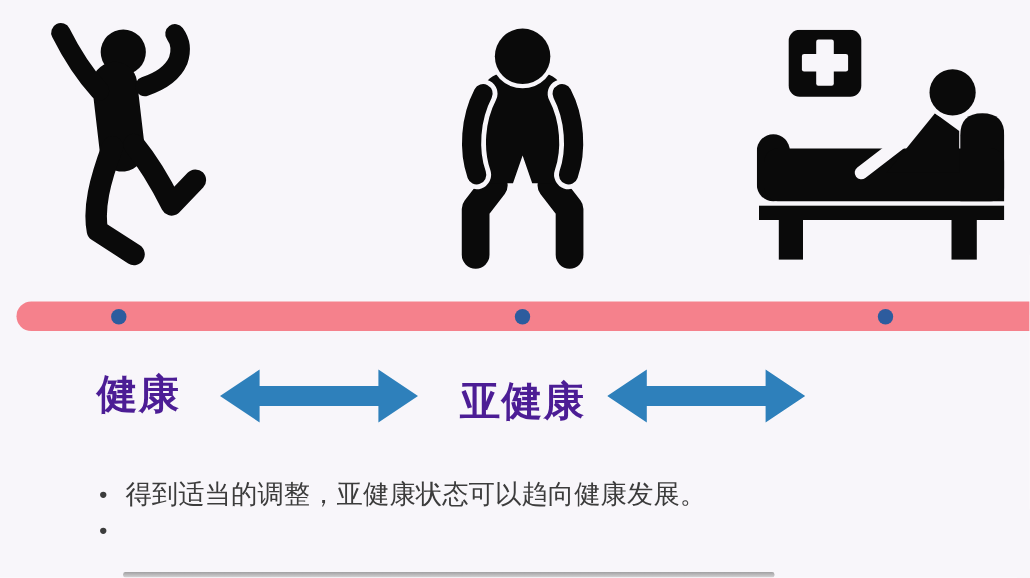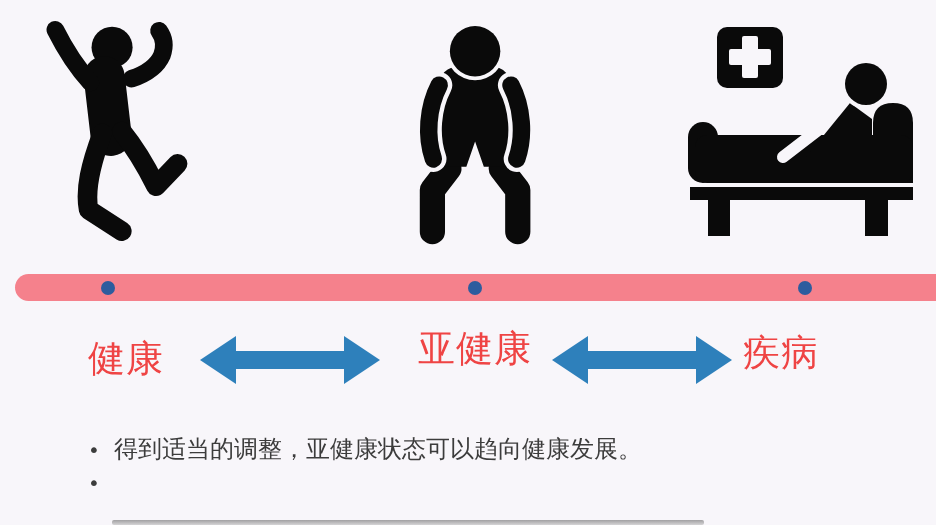--- a/index.html
+++ b/index.html
@@ -31,27 +31,27 @@
     background:#2d5c9e;
     top:281px;
   }
   .dot-1{left:101px;}
   .dot-2{left:468px;}
   .dot-3{left:798px;}
 
   .stage-label{
     position:absolute;
     font-size:37px;
-    font-weight:normal;
-    color:#ef4444;
+    font-weight:bold;
+    color:#4c1d95;
     letter-spacing:1px;
     white-space:nowrap;
   }
   .label-1{left:88px;top:334px;}
-  .label-2{left:418px;top:324px;}
+  .label-2{left:418px;top:340px;}
   .label-3{left:743px;top:328px;}
 
   .arrow-wrap{position:absolute;width:180px;height:56px;}
   .arrow-1{left:200px;top:332px;}
   .arrow-2{left:552px;top:332px;}
   .arrow-fill{fill:#2e80bb;}
 
   .notes{
     position:absolute;
     left:88px;top:433px;
@@ -123,21 +123,20 @@
     </svg>
   </div>
 
   <div class="timeline-bar"></div>
   <div class="timeline-dot dot-1"></div>
   <div class="timeline-dot dot-2"></div>
   <div class="timeline-dot dot-3"></div>
 
   <span class="stage-label label-1">健康</span>
   <span class="stage-label label-2">亚健康</span>
-  <span class="stage-label label-3">疾病</span>
 
   <div class="arrow-wrap arrow-1">
     <svg viewBox="0 0 180 56" xmlns="http://www.w3.org/2000/svg">
       <polygon class="arrow-fill" points="0,28 36,4 36,19 144,19 144,4 180,28 144,52 144,37 36,37 36,52"></polygon>
     </svg>
   </div>
   <div class="arrow-wrap arrow-2">
     <svg viewBox="0 0 180 56" xmlns="http://www.w3.org/2000/svg">
       <polygon class="arrow-fill" points="0,28 36,4 36,19 144,19 144,4 180,28 144,52 144,37 36,37 36,52"></polygon>
     </svg>

